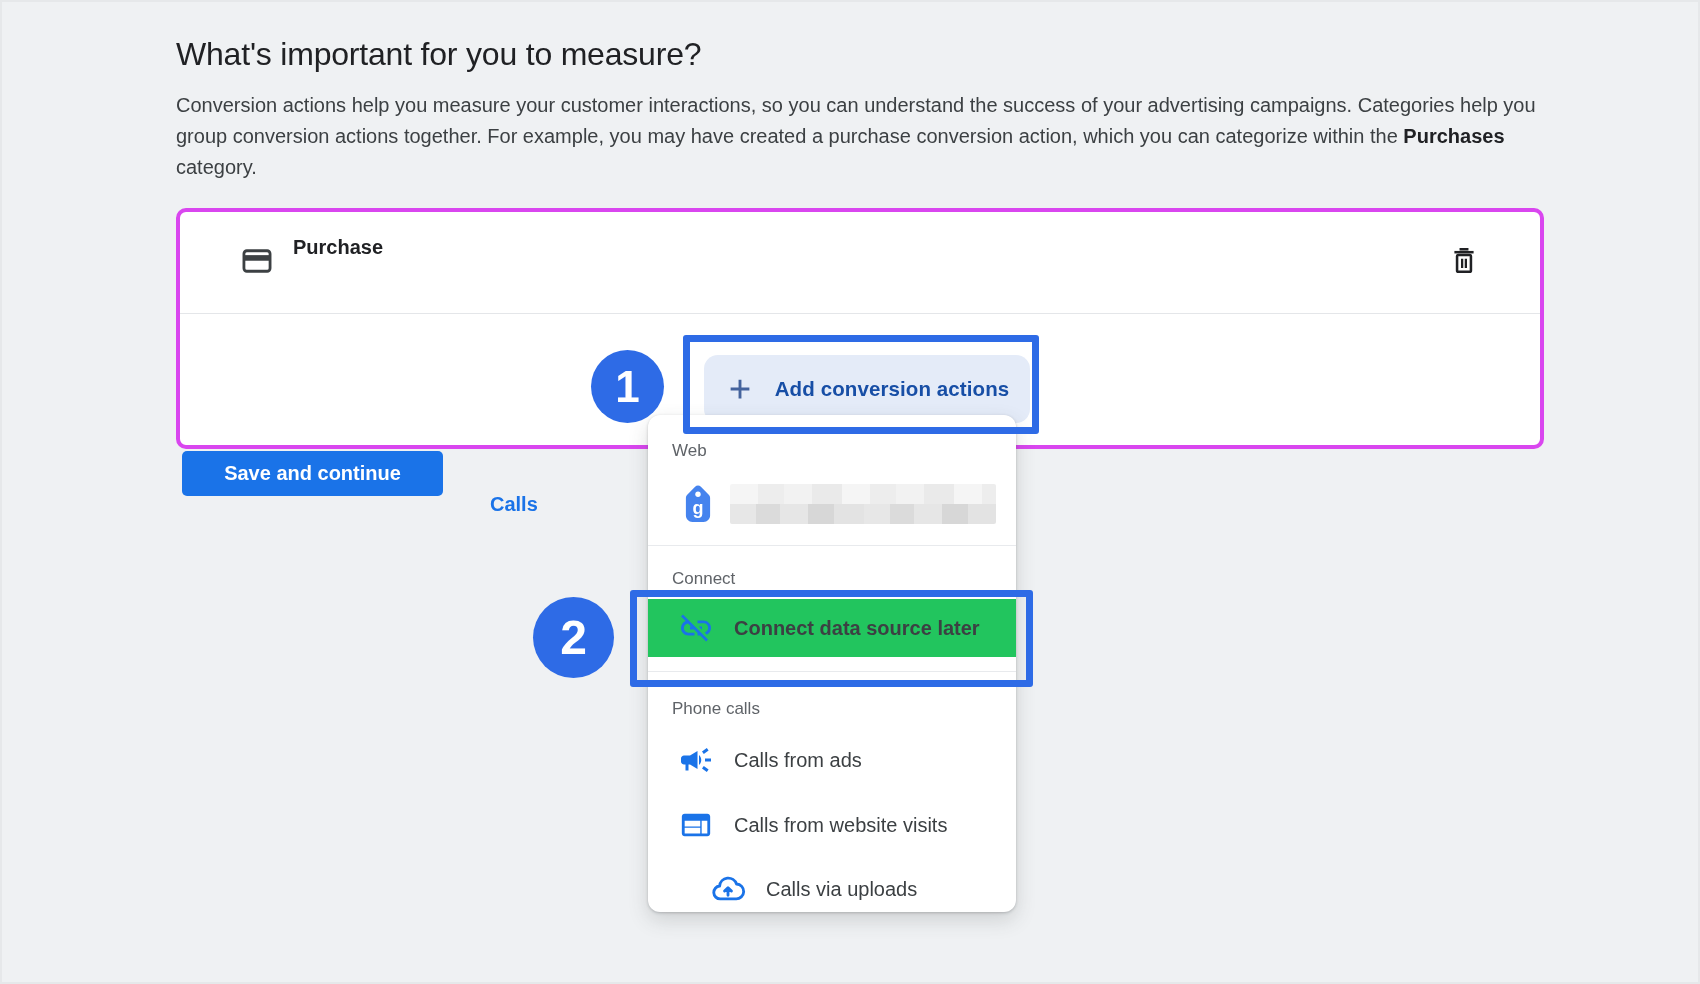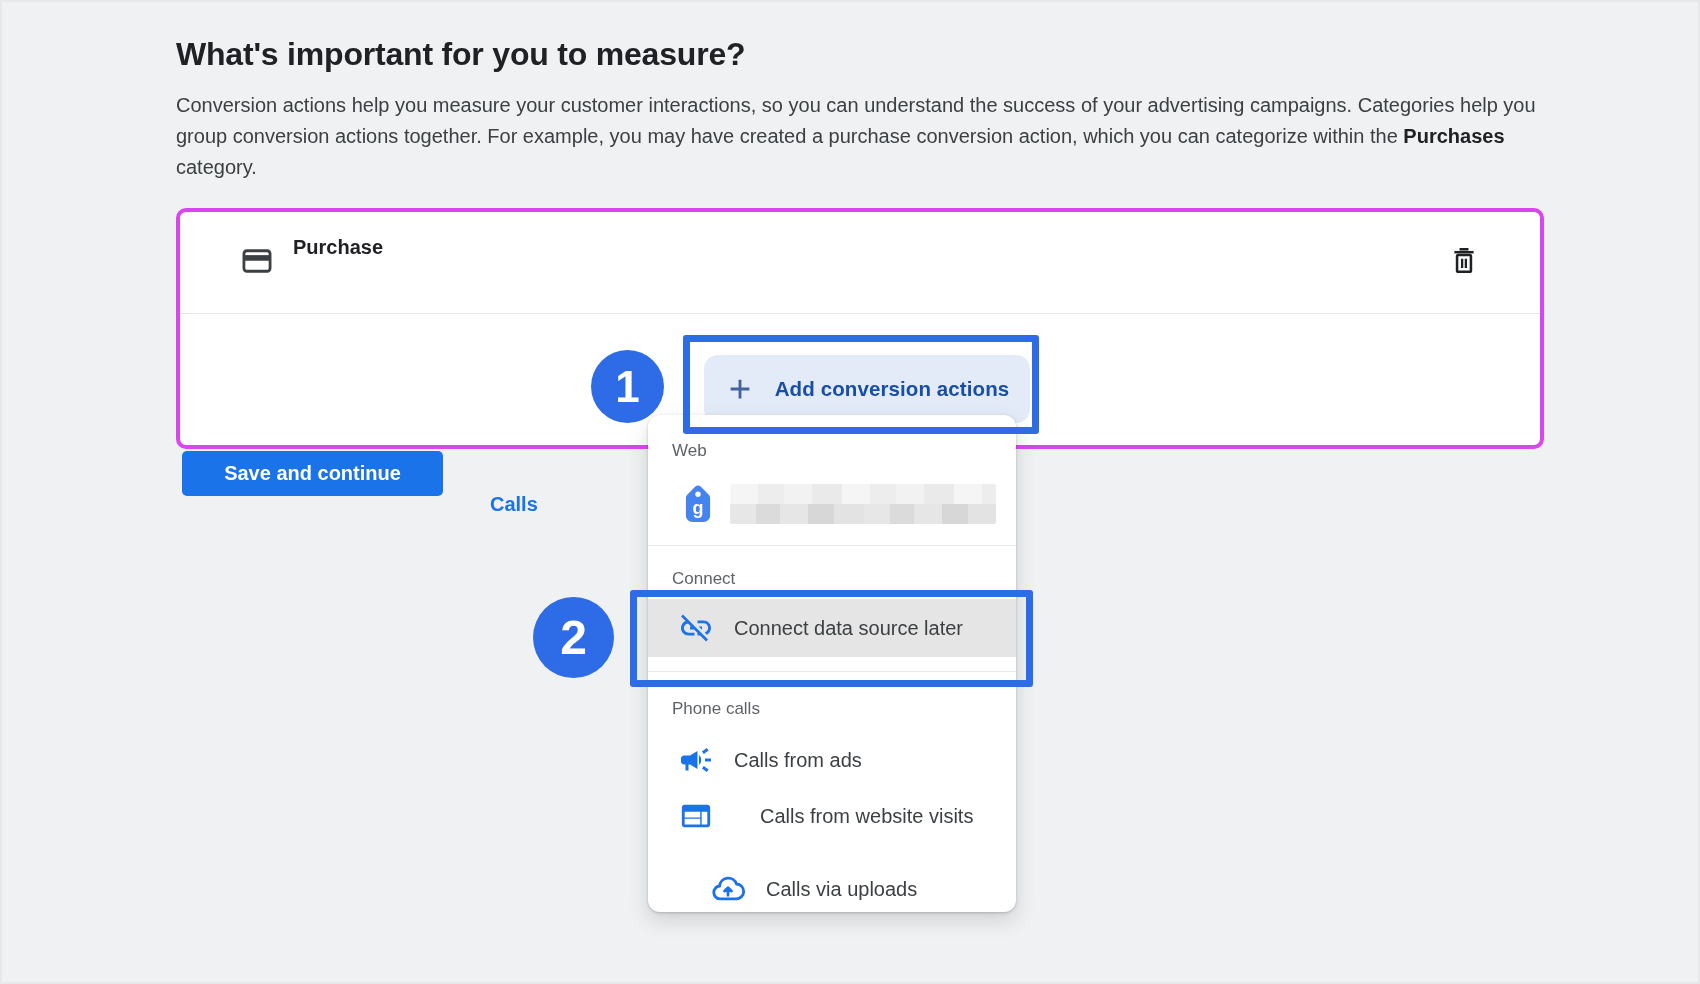--- a/index.html
+++ b/index.html
@@ -3,21 +3,21 @@
 <meta charset="utf-8">
 <style>
   * { margin:0; padding:0; box-sizing:border-box; }
   html,body { width:1700px; height:984px; }
   body { font-family:"Liberation Sans", sans-serif; background:#eff1f3; overflow:hidden; }
 
   .page { position:relative; width:1700px; height:984px; background:#eff1f3;
           box-shadow: inset 0 0 0 2px rgba(0,0,0,0.035); }
 
   
-  .page-title { position:absolute; left:176px; top:36px; font-size:32px; font-weight:700;
+  .page-title { position:absolute; left:176px; top:36px; font-size:32px; font-weight:400;
                 letter-spacing:-0.2px; color:#202124; }
   .page-desc { position:absolute; left:176px; top:90px; width:1372px; font-size:20px;
                line-height:31px; color:#3c4043; }
   .page-desc b { font-weight:700; color:#202124; }
 
   
   .card { position:absolute; left:176px; top:208px; width:1368px; height:241px;
           background:#ffffff; border:4px solid #d946ef; border-radius:10px; }
   .purchase-row { position:absolute; left:0; top:0; width:100%; height:101px; }
   .cc-icon { position:absolute; left:58px; top:33px; width:38px; height:32px; }
@@ -64,23 +64,23 @@
 
   .dd-item-web { top:62px; height:54px; }
   .tag-icon { width:32px; height:40px; }
   .blur-block { margin-left:16px; width:266px; height:40px; border-radius:2px; overflow:hidden;
                 filter:blur(.4px); }
   .blur-block .r1 { height:20px;
       background:repeating-linear-gradient(90deg,#f5f5f5 0 28px,#ededed 28px 54px,#f2f2f2 54px 82px,#eaeaea 82px 112px); }
   .blur-block .r2 { height:20px;
       background:repeating-linear-gradient(90deg,#e7e7e7 0 26px,#dbdbdb 26px 50px,#e6e6e6 50px 78px,#d7d7d7 78px 104px,#e3e3e3 104px 134px); }
 
-  .dd-item-connect { top:184px; height:58px; background:#e5e5e5; }
+  .dd-item-connect { top:184px; height:58px; background:#22c55e;font-weight:bold; }
   .dd-item-ads { top:317px; height:56px; }
-  .dd-item-visits { top:373px; height:56px;gap:26px; }
+  .dd-item-visits { top:382px; height:56px; }
   .dd-item-uploads { top:446px; height:56px;margin-left:32px; }
 
   
   .anno-box { position:absolute; border:7px solid #2e6be6; border-radius:3px; z-index:20;
               pointer-events:none; }
   .anno-box1 { left:683px; top:335px; width:356px; height:99px; }
   .anno-box2 { left:630px; top:590px; width:403px; height:97px; }
   .anno-badge { position:absolute; border-radius:50%; background:#2e6be6; color:#ffffff;
                 display:flex; align-items:center; justify-content:center; font-weight:700;
                 z-index:21; }

